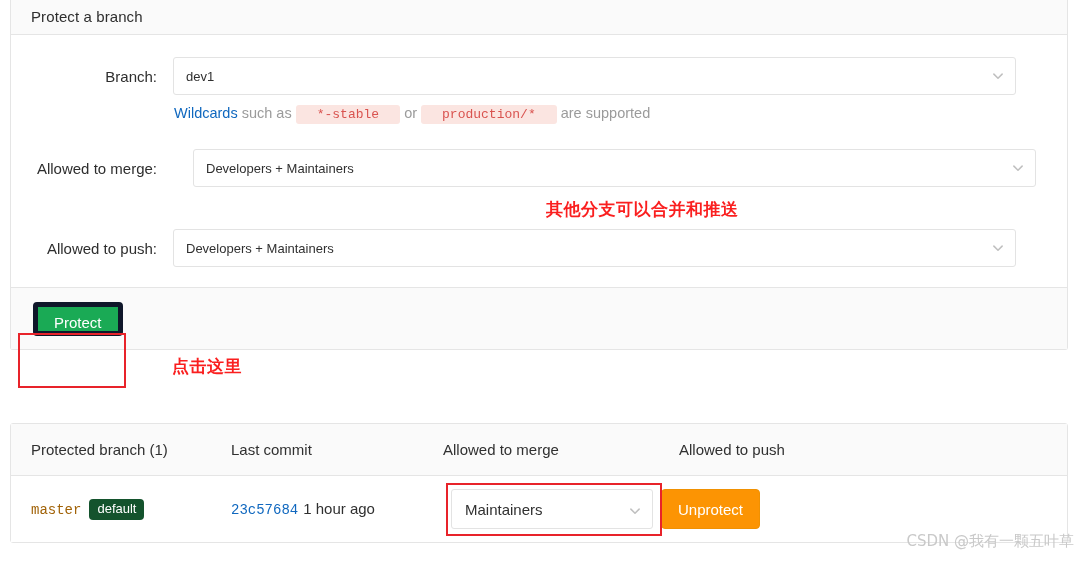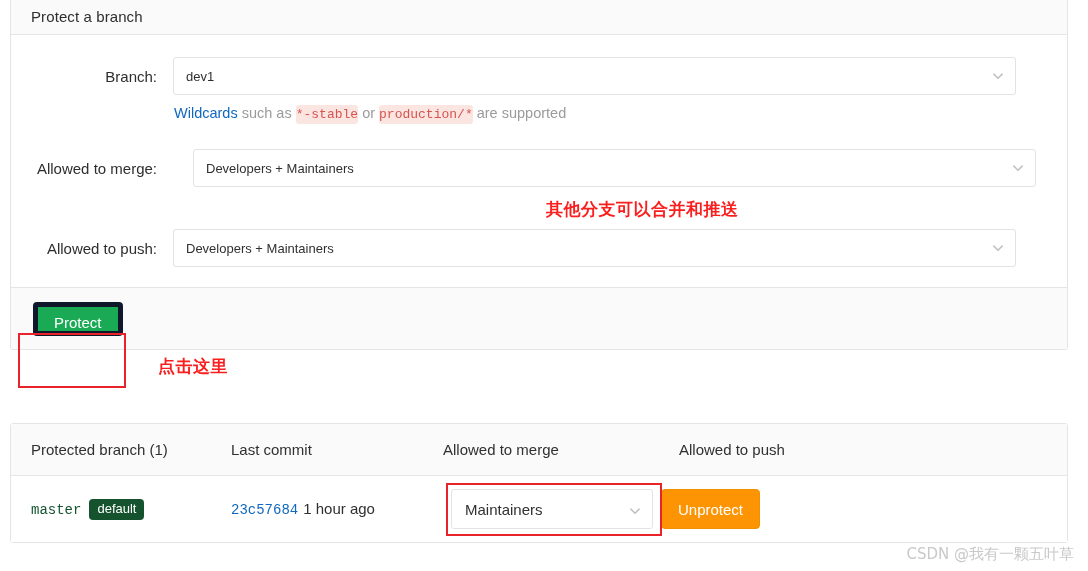--- a/index.html
+++ b/index.html
@@ -93,21 +93,21 @@
   }
   .help-line a {
     color: #1068bf;
     text-decoration: none;
   }
   code.inline-code {
     font-family: "Liberation Mono", monospace;
     font-size: 13px;
     background: #fbe5e1;
     color: #d9534f;
-    padding: 2px 0;
+    padding: 2px 21px;
     border-radius: 3px;
     white-space: nowrap;
   }
 
   .row-gap-merge { margin-bottom: 42px; }
   .row-gap-push  { margin-bottom: 6px; }
 
   .annot-red {
     position: absolute;
     color: #fa1f1f;
@@ -138,21 +138,21 @@
     line-height: 32px;
     cursor: pointer;
     font-family: "Liberation Sans", sans-serif;
   }
   .hl-box {
     position: absolute;
     border: 2px solid #e8232a;
     pointer-events: none;
   }
   #hl-protect { left: 18px; top: 333px; width: 108px; height: 55px; }
-  #annot-click { left: 158px; top: 355px; }
+  #annot-click { left: 172px; top: 355px; }
 
   
   .card-table {
     position: absolute;
     left: 10px; top: 423px;
     width: 1058px;
     border: 1px solid #e5e5e5;
     border-radius: 3px;
     background: #fff;
   }
@@ -173,21 +173,21 @@
   }
   .c1 { width: 220px; padding-left: 20px; }
   .c2 { width: 212px; }
   .c3 { width: 236px; }
   .c4 { width: 218px; }
   .c5 { flex: 1; }
 
   .mono-branch {
     font-family: "Liberation Mono", monospace;
     font-size: 14px;
-    color: #14532d;
+    color: #a16207;
     vertical-align: middle;
   }
   .badge-default {
     display: inline-block;
     background: #14532d;
     color: #fff;
     font-size: 13px;
     padding: 3px 8px 4px;
     border-radius: 4px;
     margin-left: 8px;
@@ -229,21 +229,21 @@
     font-size: 15px;
     height: 40px;
     padding: 0 16px;
     cursor: pointer;
     font-family: "Liberation Sans", sans-serif;
   }
   #hl-noone { left: 446px; top: 483px; width: 216px; height: 53px; }
 
   .watermark {
     position: absolute;
-    right: 14px; bottom: 7px;
+    right: 14px; bottom: 20px;
     color: #c9c9c9;
     font-size: 15px;
     font-family: "DejaVu Sans", sans-serif;
     white-space: nowrap;
   }
 </style>
 </head>
 <body>
 
 <div id="root">

